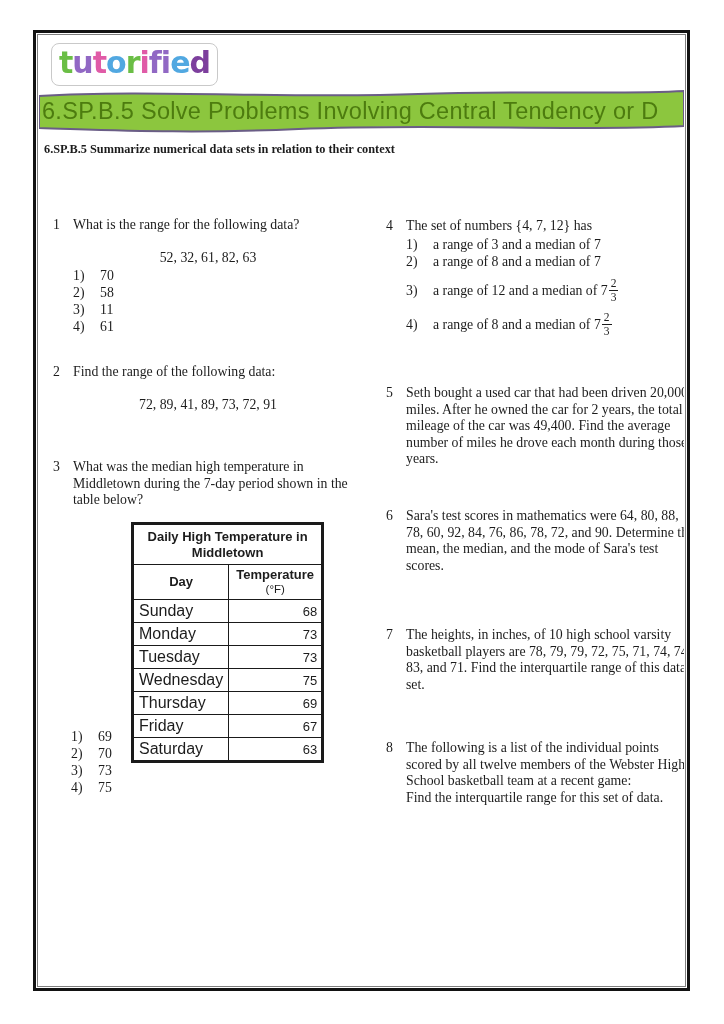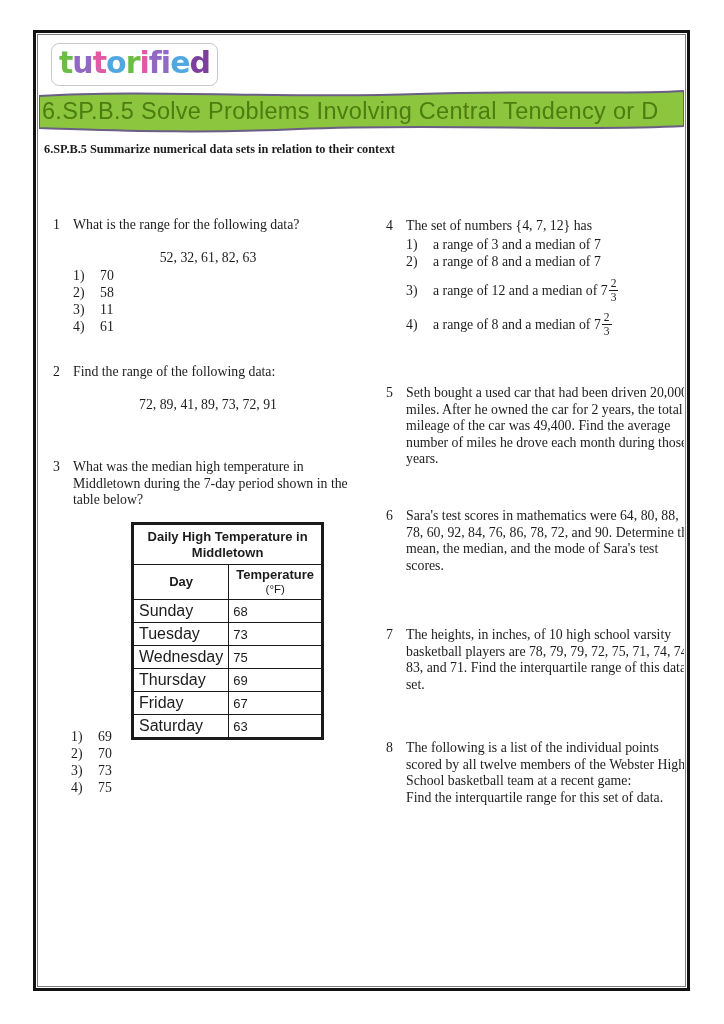--- a/index.html
+++ b/index.html
@@ -36,21 +36,21 @@
   .fnum{border-bottom:1px solid #1c1c1c;padding:0 2px;}
   .fden{padding:0 2px;}
 
   
   .temp-table{position:absolute;left:92px;top:486px;border-collapse:collapse;font-family:"Liberation Sans",sans-serif;font-size:12.5px;background:#fff;border:3px solid #1a1a1a;}
   .temp-table td,.temp-table th{border:1.5px solid #1a1a1a;}
   .t-title{font-weight:bold;text-align:center;font-size:13px;line-height:15.5px;padding:4px 8px;max-width:150px;margin-left:46px;}
   .t-colhead{font-weight:bold;text-align:center;padding:3px 4px;font-size:13px;line-height:14px;}
   .t-unit{display:block;font-weight:normal;font-size:11.5px;}
   .t-day{width:72px;padding:2px 5px;font-size:16px;}
-  .t-val{width:84px;text-align:left;padding:2px 4px;font-size:13px;}
+  .t-val{width:84px;text-align:right;padding:2px 4px;font-size:13px;}
 
   
   .footer{position:absolute;left:2px;right:2px;bottom:1px;}
   .footer-bar{height:4px;background:#8a4a48;border-top:1.5px solid #40201f;border-bottom:1.5px solid #40201f;}
   .footer-text{text-align:center;font-family:"Liberation Sans",sans-serif;font-style:italic;font-size:12.8px;margin-top:2px;color:#222;}
 
   .q8-data{width:270px;text-align:center;word-spacing:5px;}
 </style>
 </head>
 <body>
@@ -116,20 +116,24 @@
             <tr>
               <td colspan="2" class="t-title">Daily High Temperature in Middletown</td>
             </tr>
         <tr>
           <th class="t-colhead">Day</th>
           <th class="t-colhead"><span>Temperature</span><span class="t-unit">(°F)</span></th>
         </tr>
         <tr>
               <td class="t-day">Sunday</td>
               <td class="t-val">68</td>
+            </tr>
+        <tr>
+              <td class="t-day">Monday</td>
+              <td class="t-val">73</td>
             </tr>
         <tr>
               <td class="t-day">Tuesday</td>
               <td class="t-val">73</td>
             </tr>
         <tr>
               <td class="t-day">Wednesday</td>
               <td class="t-val">75</td>
             </tr>
         <tr>

